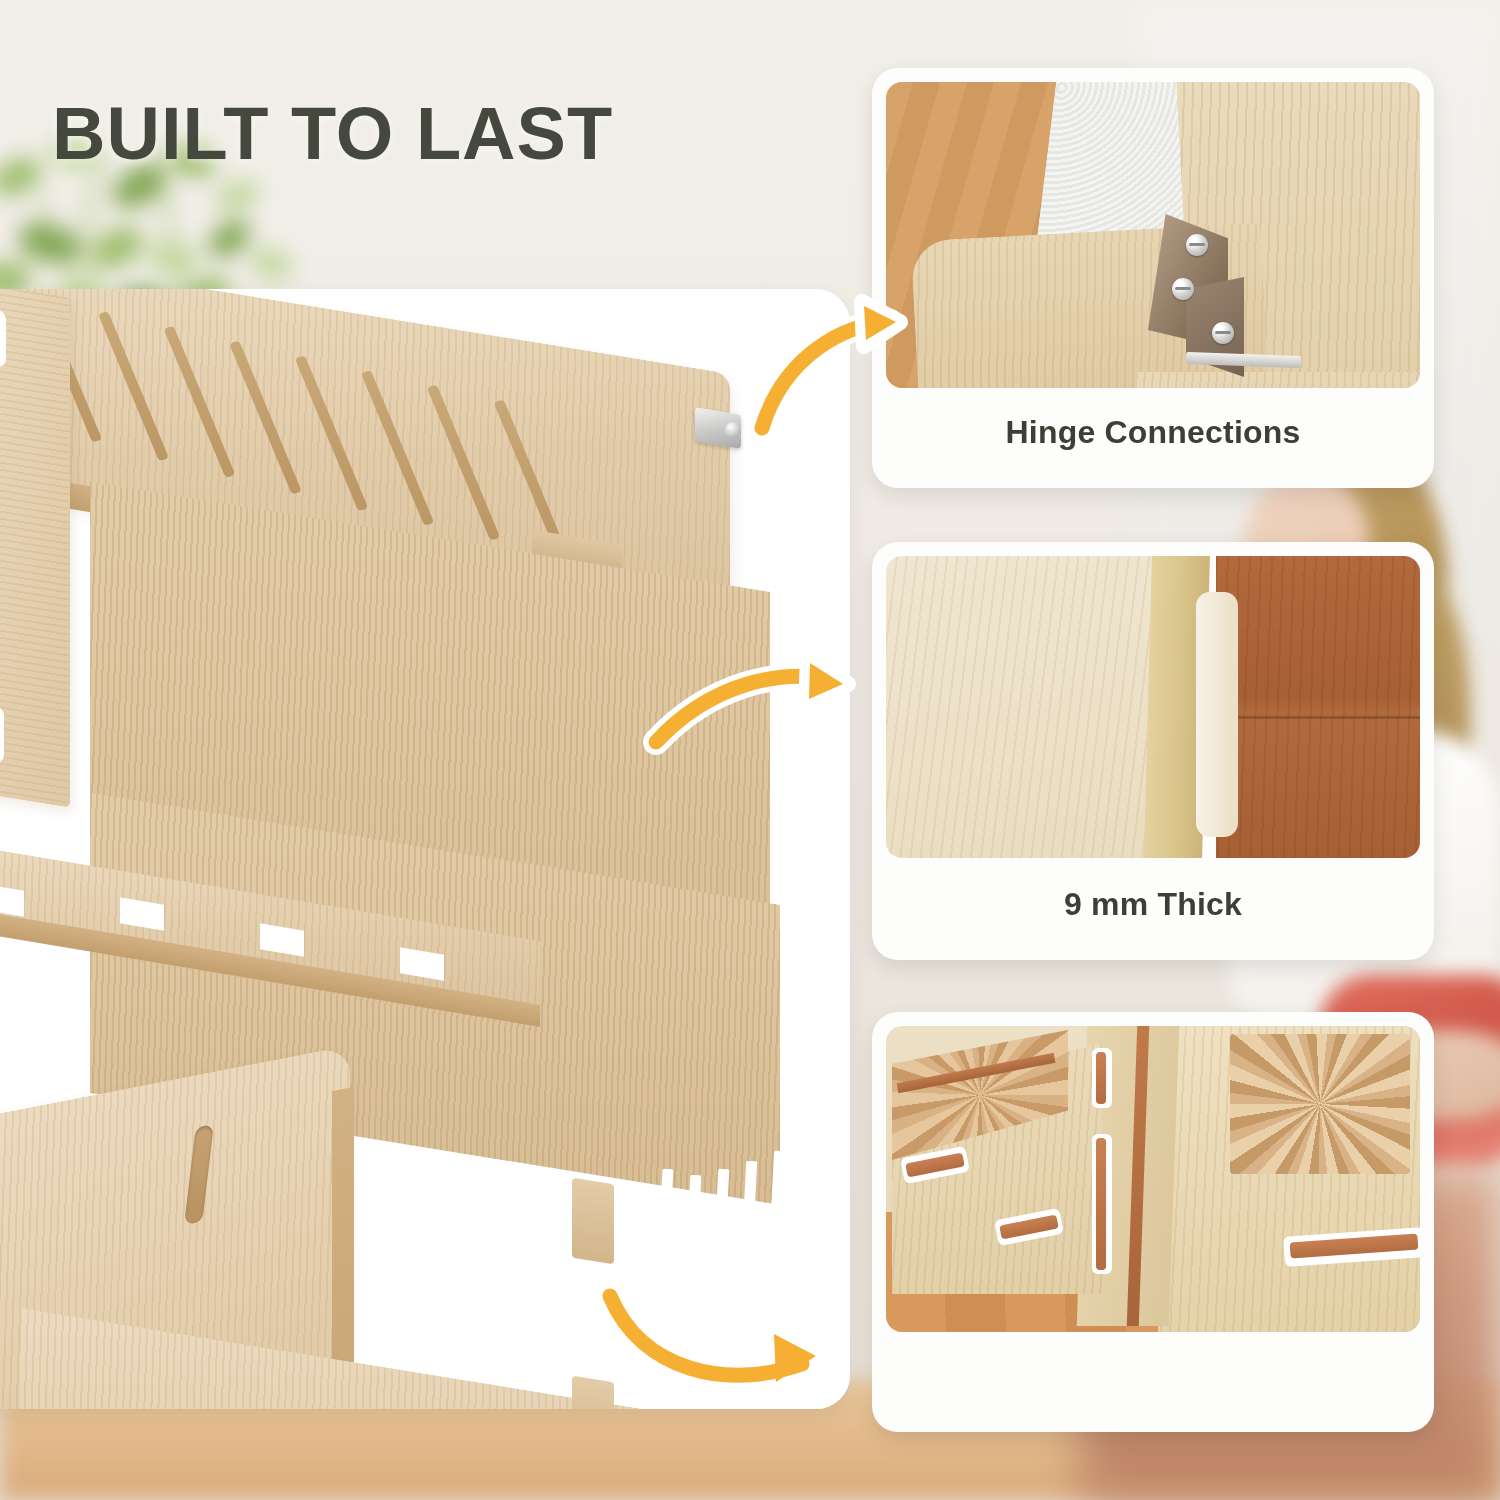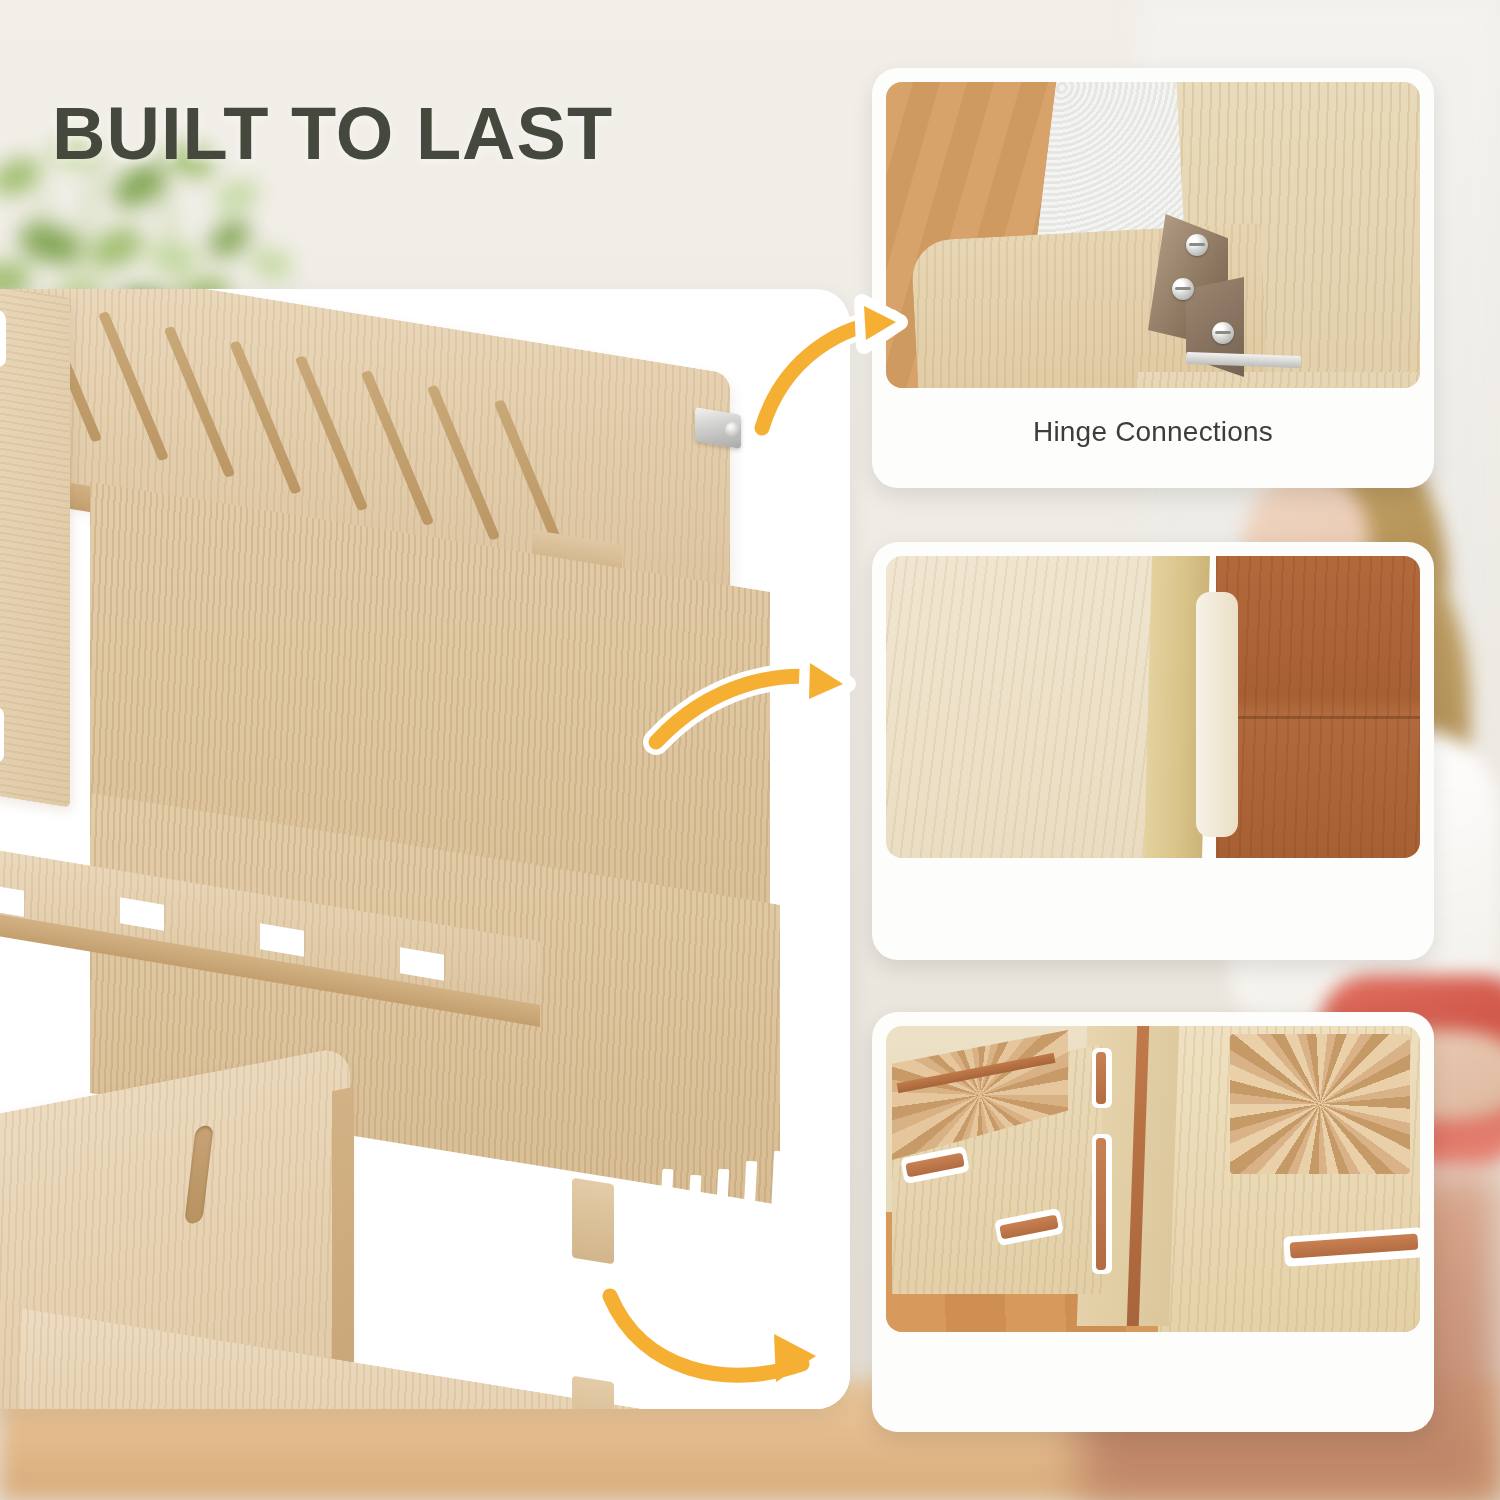--- a/index.html
+++ b/index.html
@@ -177,21 +177,21 @@
   
   .detail-card{
     position:absolute;background:#fdfdfc;border-radius:26px;
     box-shadow:0 8px 22px rgba(0,0,0,.10);
     overflow:hidden;
   }
   .detail-photo{position:absolute;left:14px;right:14px;top:14px;border-radius:16px;overflow:hidden;}
   .detail-label{
     position:absolute;left:0;right:0;bottom:0;
     text-align:center;color:#3c3f36;
-    font-size:28px;font-weight:normal;letter-spacing:.2px;
+    font-size:32px;font-weight:bold;letter-spacing:.2px;
   }
 
   
   .ph1{position:absolute;inset:0;background:linear-gradient(160deg,#efe3cf 0%,#e7d6bb 100%);}
   .ph1-floor{position:absolute;left:0;top:0;width:190px;height:100%;
     background:repeating-linear-gradient(106deg,#d7a36a 0 26px,#cf9a60 26px 52px);}
   .ph1-wallwhite{position:absolute;left:152px;top:0;width:170px;height:300px;
     background:repeating-radial-gradient(circle at 6px 6px, #f4f4f2 0 3px, #e6e6e3 3px 6px),#f0f0ee;
     transform:skewX(-7deg);}
   .ph1-board{position:absolute;left:300px;top:-30px;right:-40px;height:420px;
@@ -391,20 +391,21 @@
   <div class="detail-card" style="left:872px;top:542px;width:562px;height:418px;">
     <div class="detail-photo" style="height:302px;">
       <div class="ph2">
         <div class="ph2-light"></div>
         <div class="ph2-dark"></div>
         <div class="ph2-line"></div>
         <div class="ph2-band"></div>
         <div class="ph2-white"></div>
       </div>
     </div>
+    <div class="detail-label" style="height:112px;line-height:112px;">9 mm Thick</div>
   </div>
 
   <div class="detail-card" style="left:872px;top:1012px;width:562px;height:420px;">
     <div class="detail-photo" style="height:306px;">
       <div class="ph3">
         <div class="ph3-floor"></div>
         <div class="ph3-right"></div>
         <div class="ph3-mid"></div>
         <div class="ph3-left"></div>
         <div class="ph3-chip"></div>

